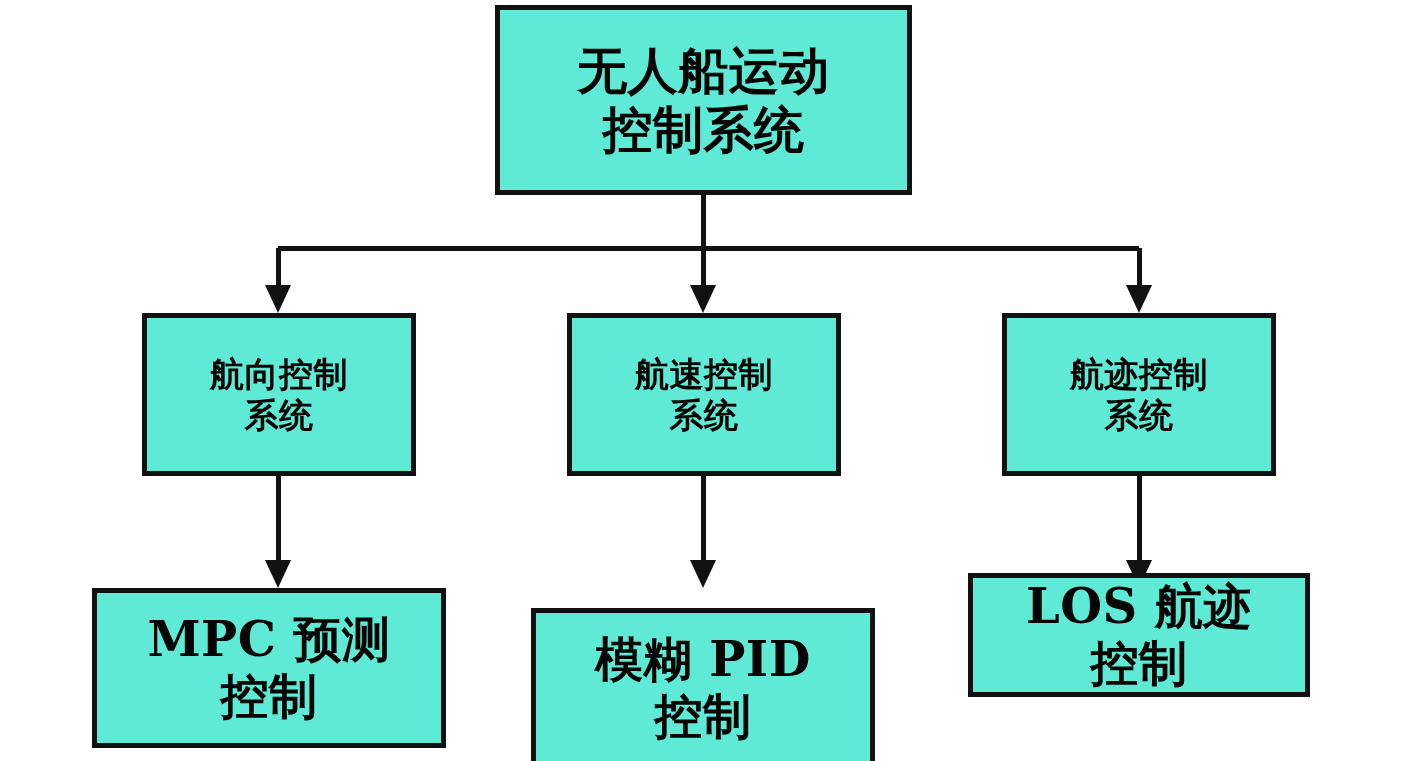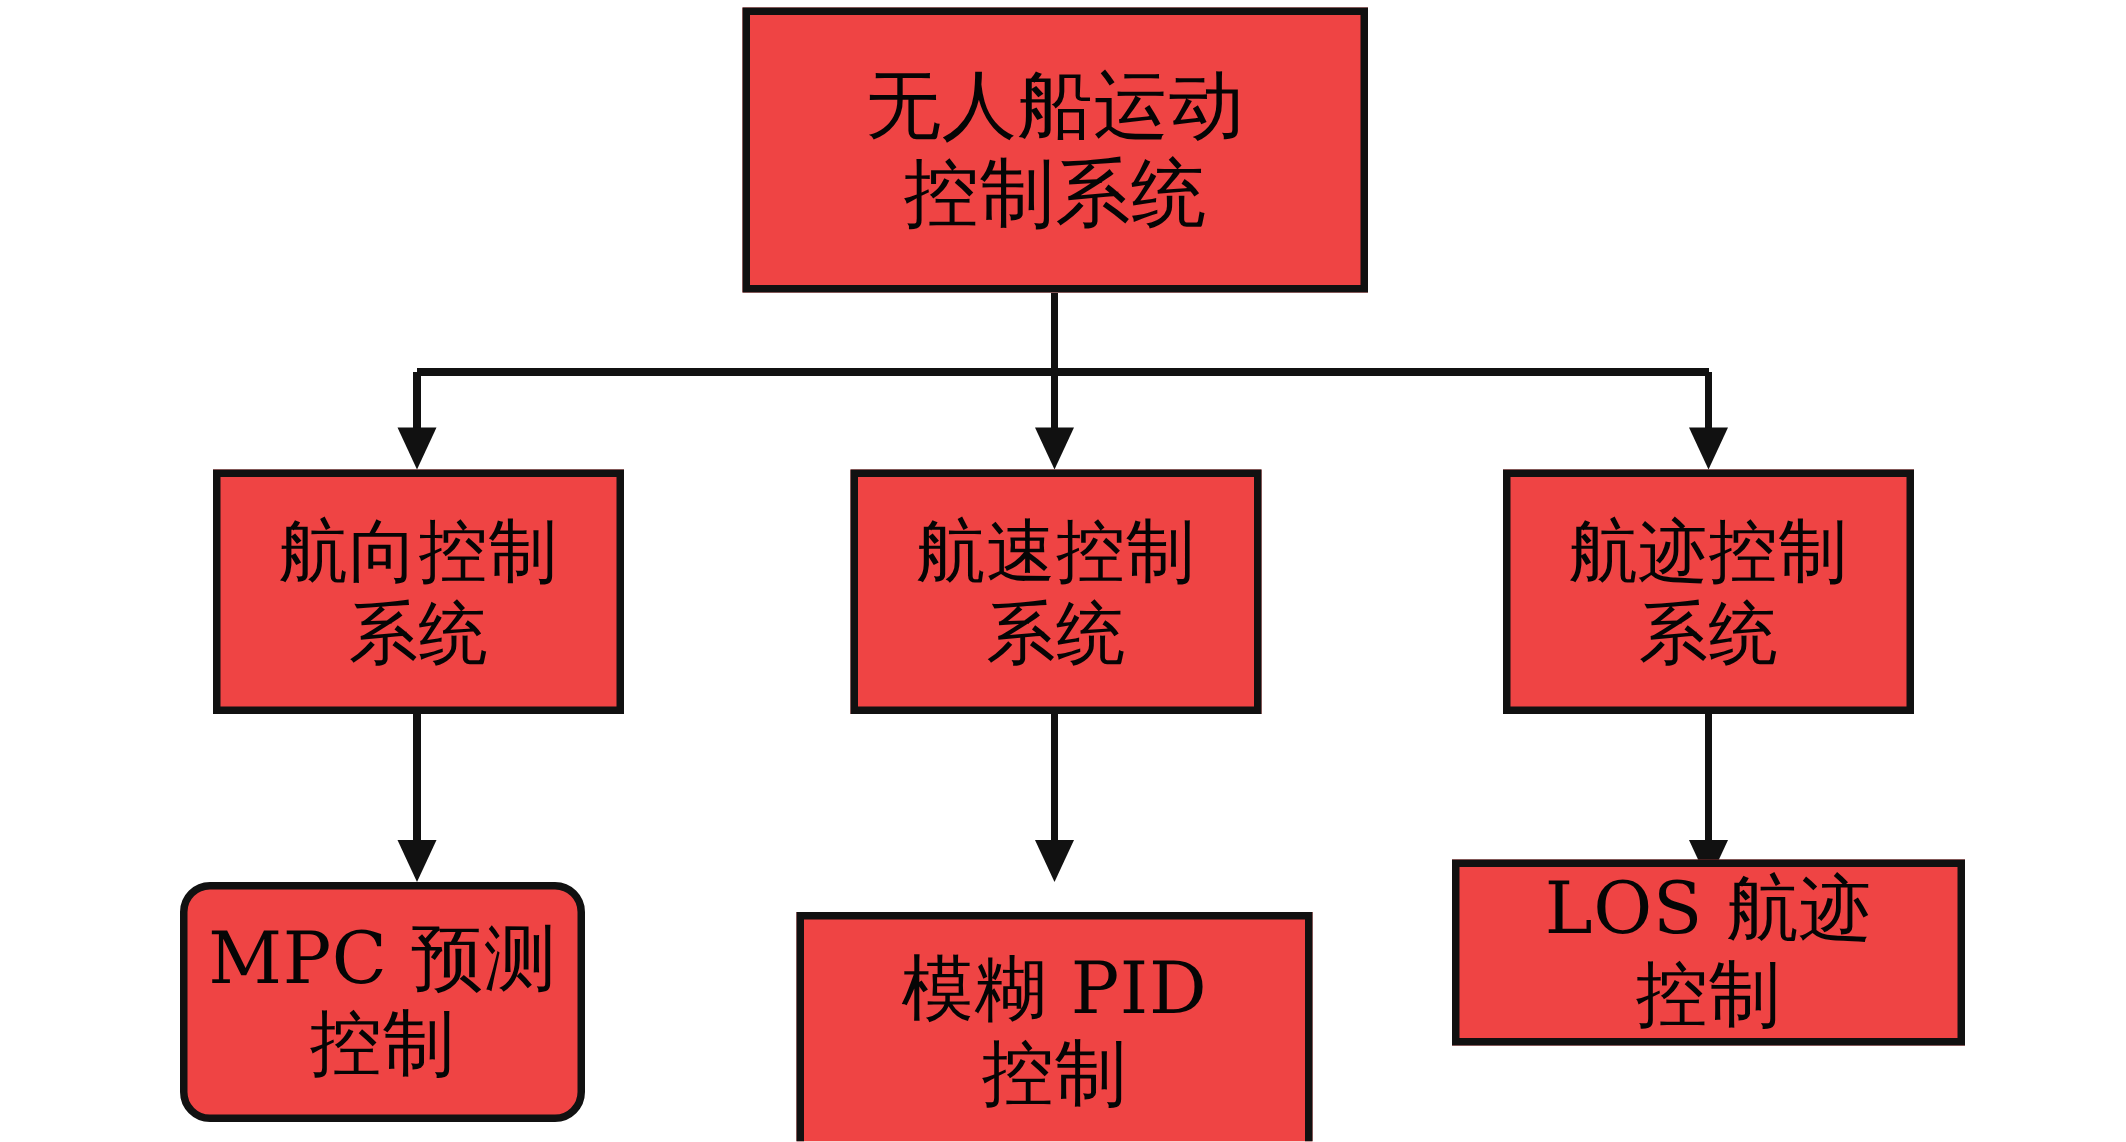--- a/index.html
+++ b/index.html
@@ -12,34 +12,35 @@
     width: 1417px;
     height: 761px;
     background: #ffffff;
     overflow: hidden;
     font-family: "DejaVu Serif", "Liberation Serif", serif;
   }
   .node {
     position: absolute;
     box-sizing: border-box;
     border: 5px solid #111111;
-    background: #ef4444;
+    background: #5eead4;
     display: flex;
     align-items: center;
     justify-content: center;
     text-align: center;
     color: #050505;
     font-family: "DejaVu Serif", "Liberation Serif", serif;
     line-height: 1.18;
     letter-spacing: 0.5px;
     white-space: pre-line;
     user-select: none;
+    font-weight: bold;
   }
   .node.root      { font-size: 50px; }
-  .node.level2    { font-size: 46px; }
+  .node.level2    { font-size: 34px; }
   .node.level3    { font-size: 48px; }
   .edge-layer {
     position: absolute;
     left: 0; top: 0;
     width: 1417px;
     height: 761px;
     pointer-events: none;
   }
 </style>
 </head>
@@ -79,21 +80,21 @@
 
   <div class="node level2" style="left:142px; top:313px; width:274px; height:163px;">航向控制
 系统</div>
 
   <div class="node level2" style="left:567px; top:313px; width:274px; height:163px;">航速控制
 系统</div>
 
   <div class="node level2" style="left:1002px; top:313px; width:274px; height:163px;text-align:center;">航迹控制
 系统</div>
 
-  <div class="node level3" style="left:120px; top:588px; width:270px; height:160px;border-radius:20px;">MPC 预测
+  <div class="node level3" style="left:92px; top:588px; width:354px; height:160px;">MPC 预测
 控制</div>
 
   <div class="node level3" style="left:531px; top:608px; width:344px; height:160px;">模糊 PID
 控制</div>
 
   <div class="node level3" style="left:968px; top:573px; width:342px; height:124px;">LOS 航迹
 控制</div>
 
 </div>
 

